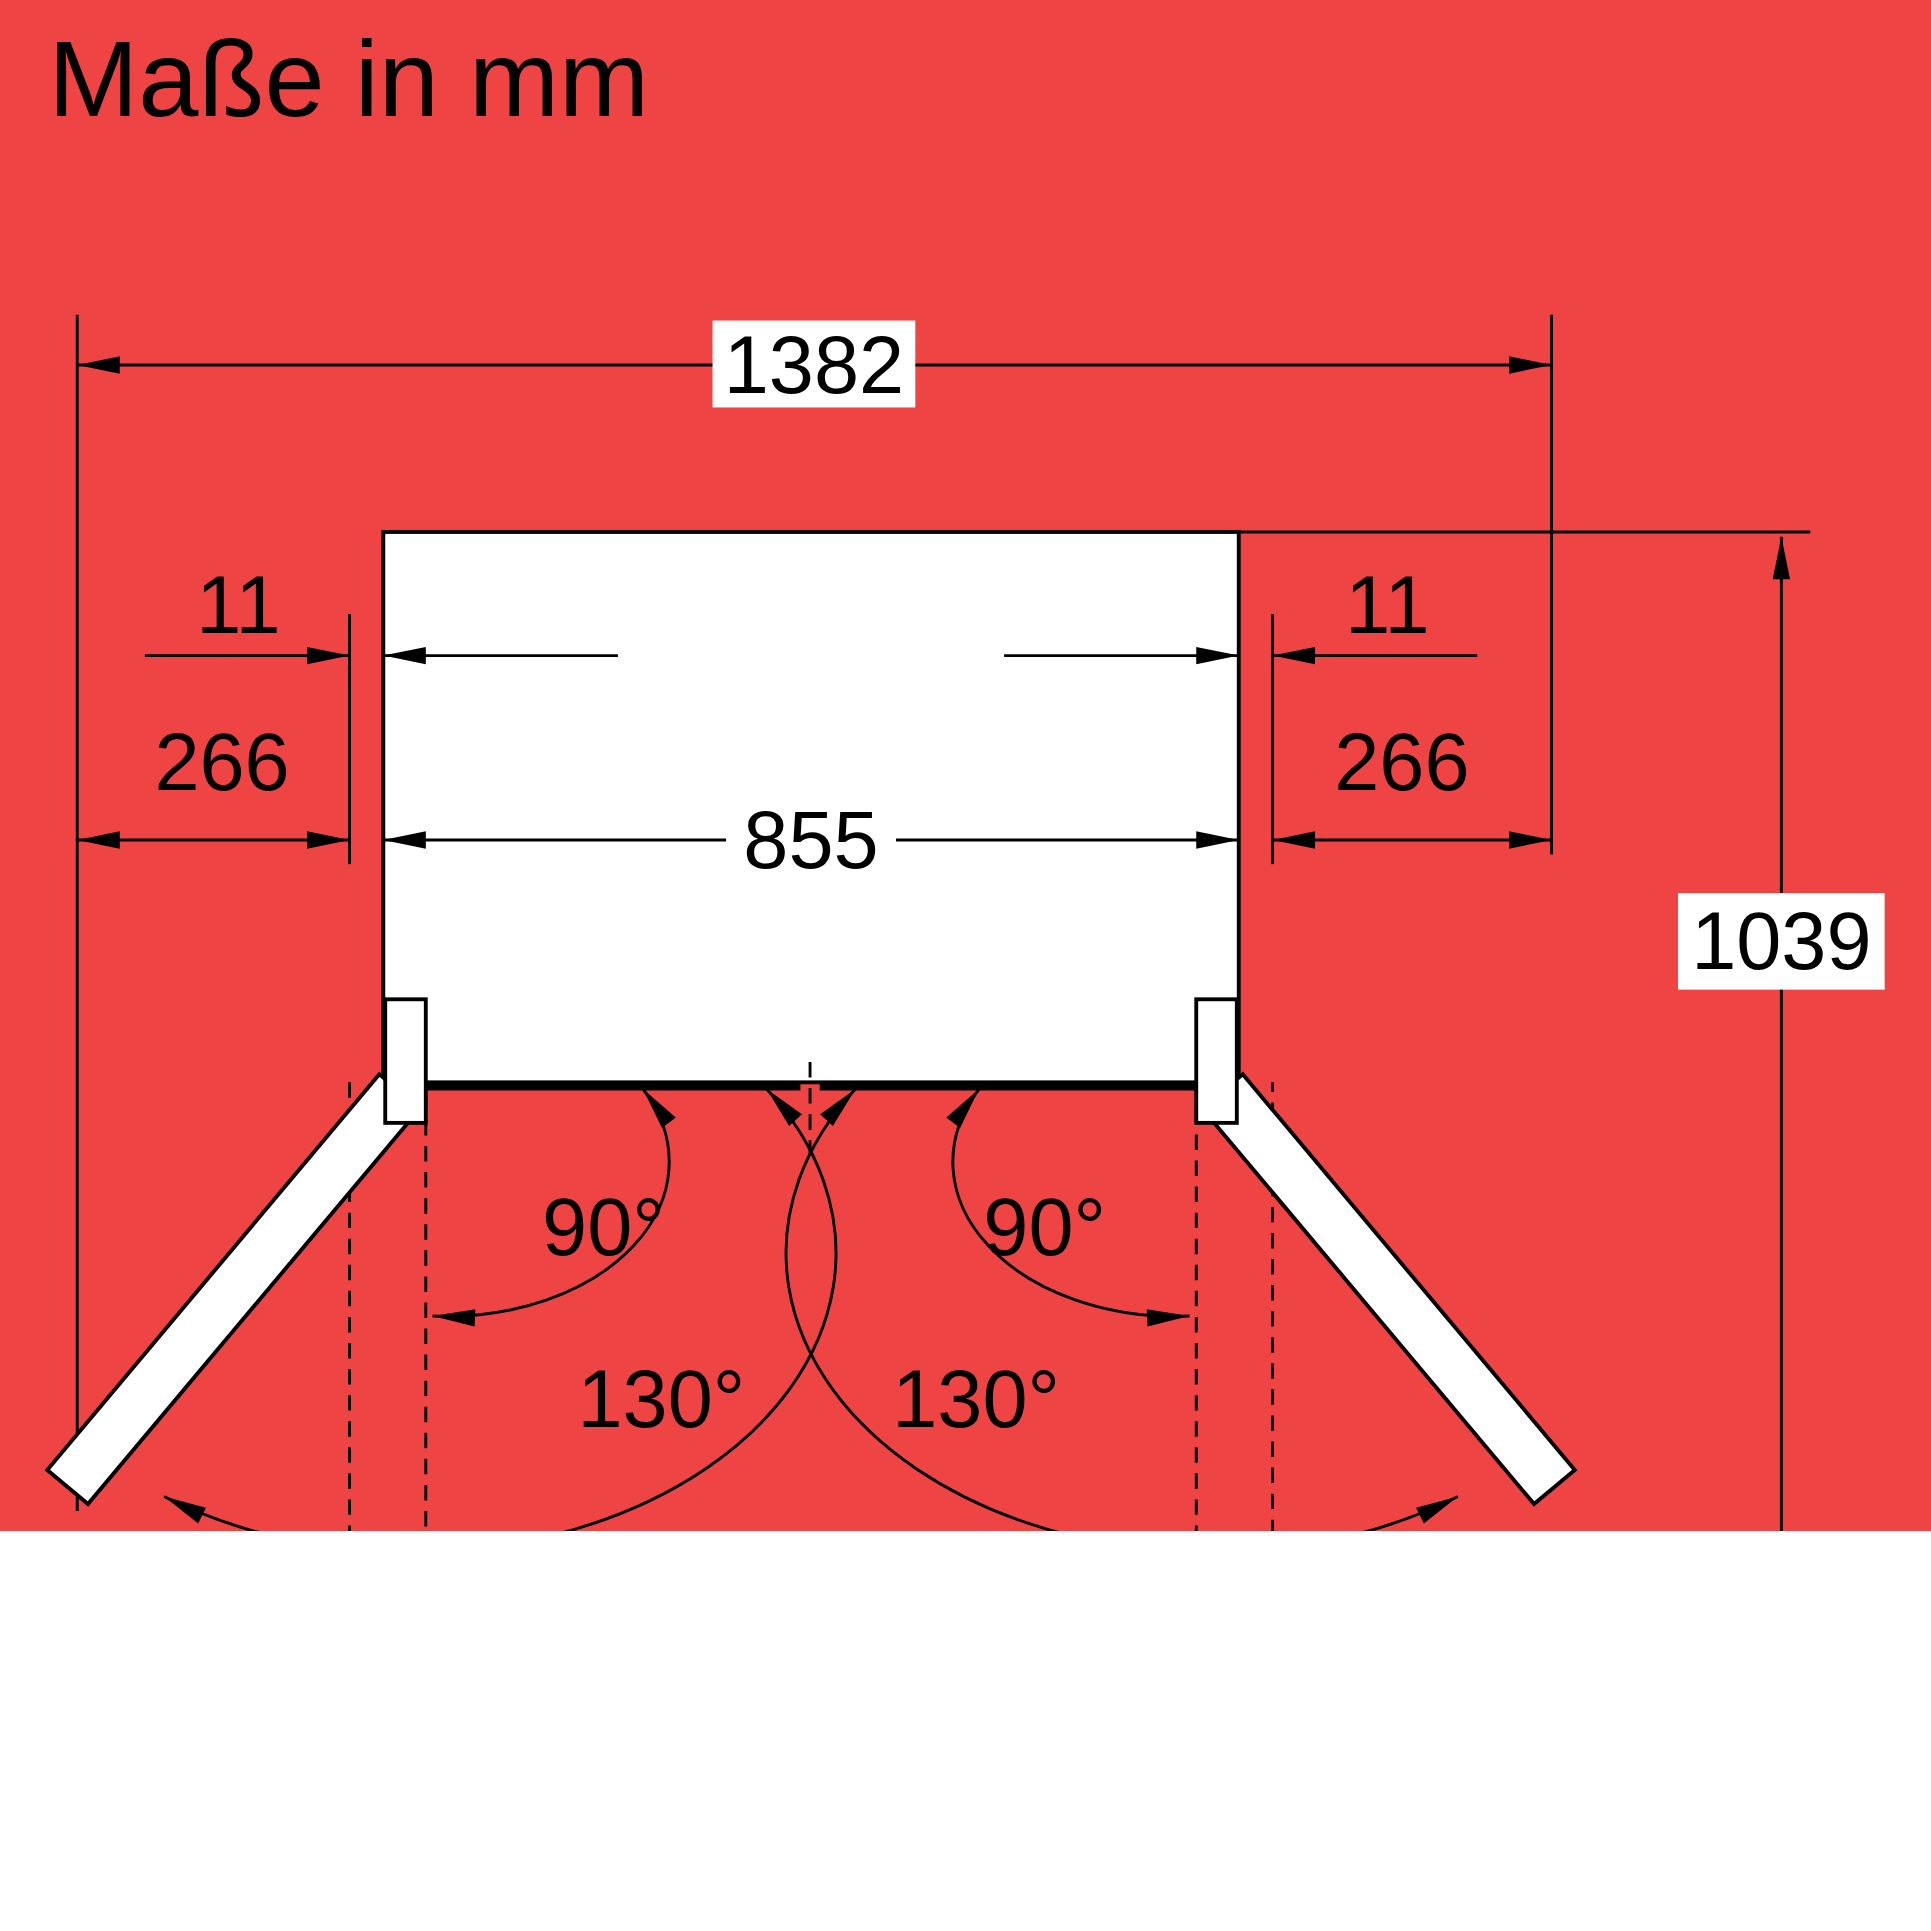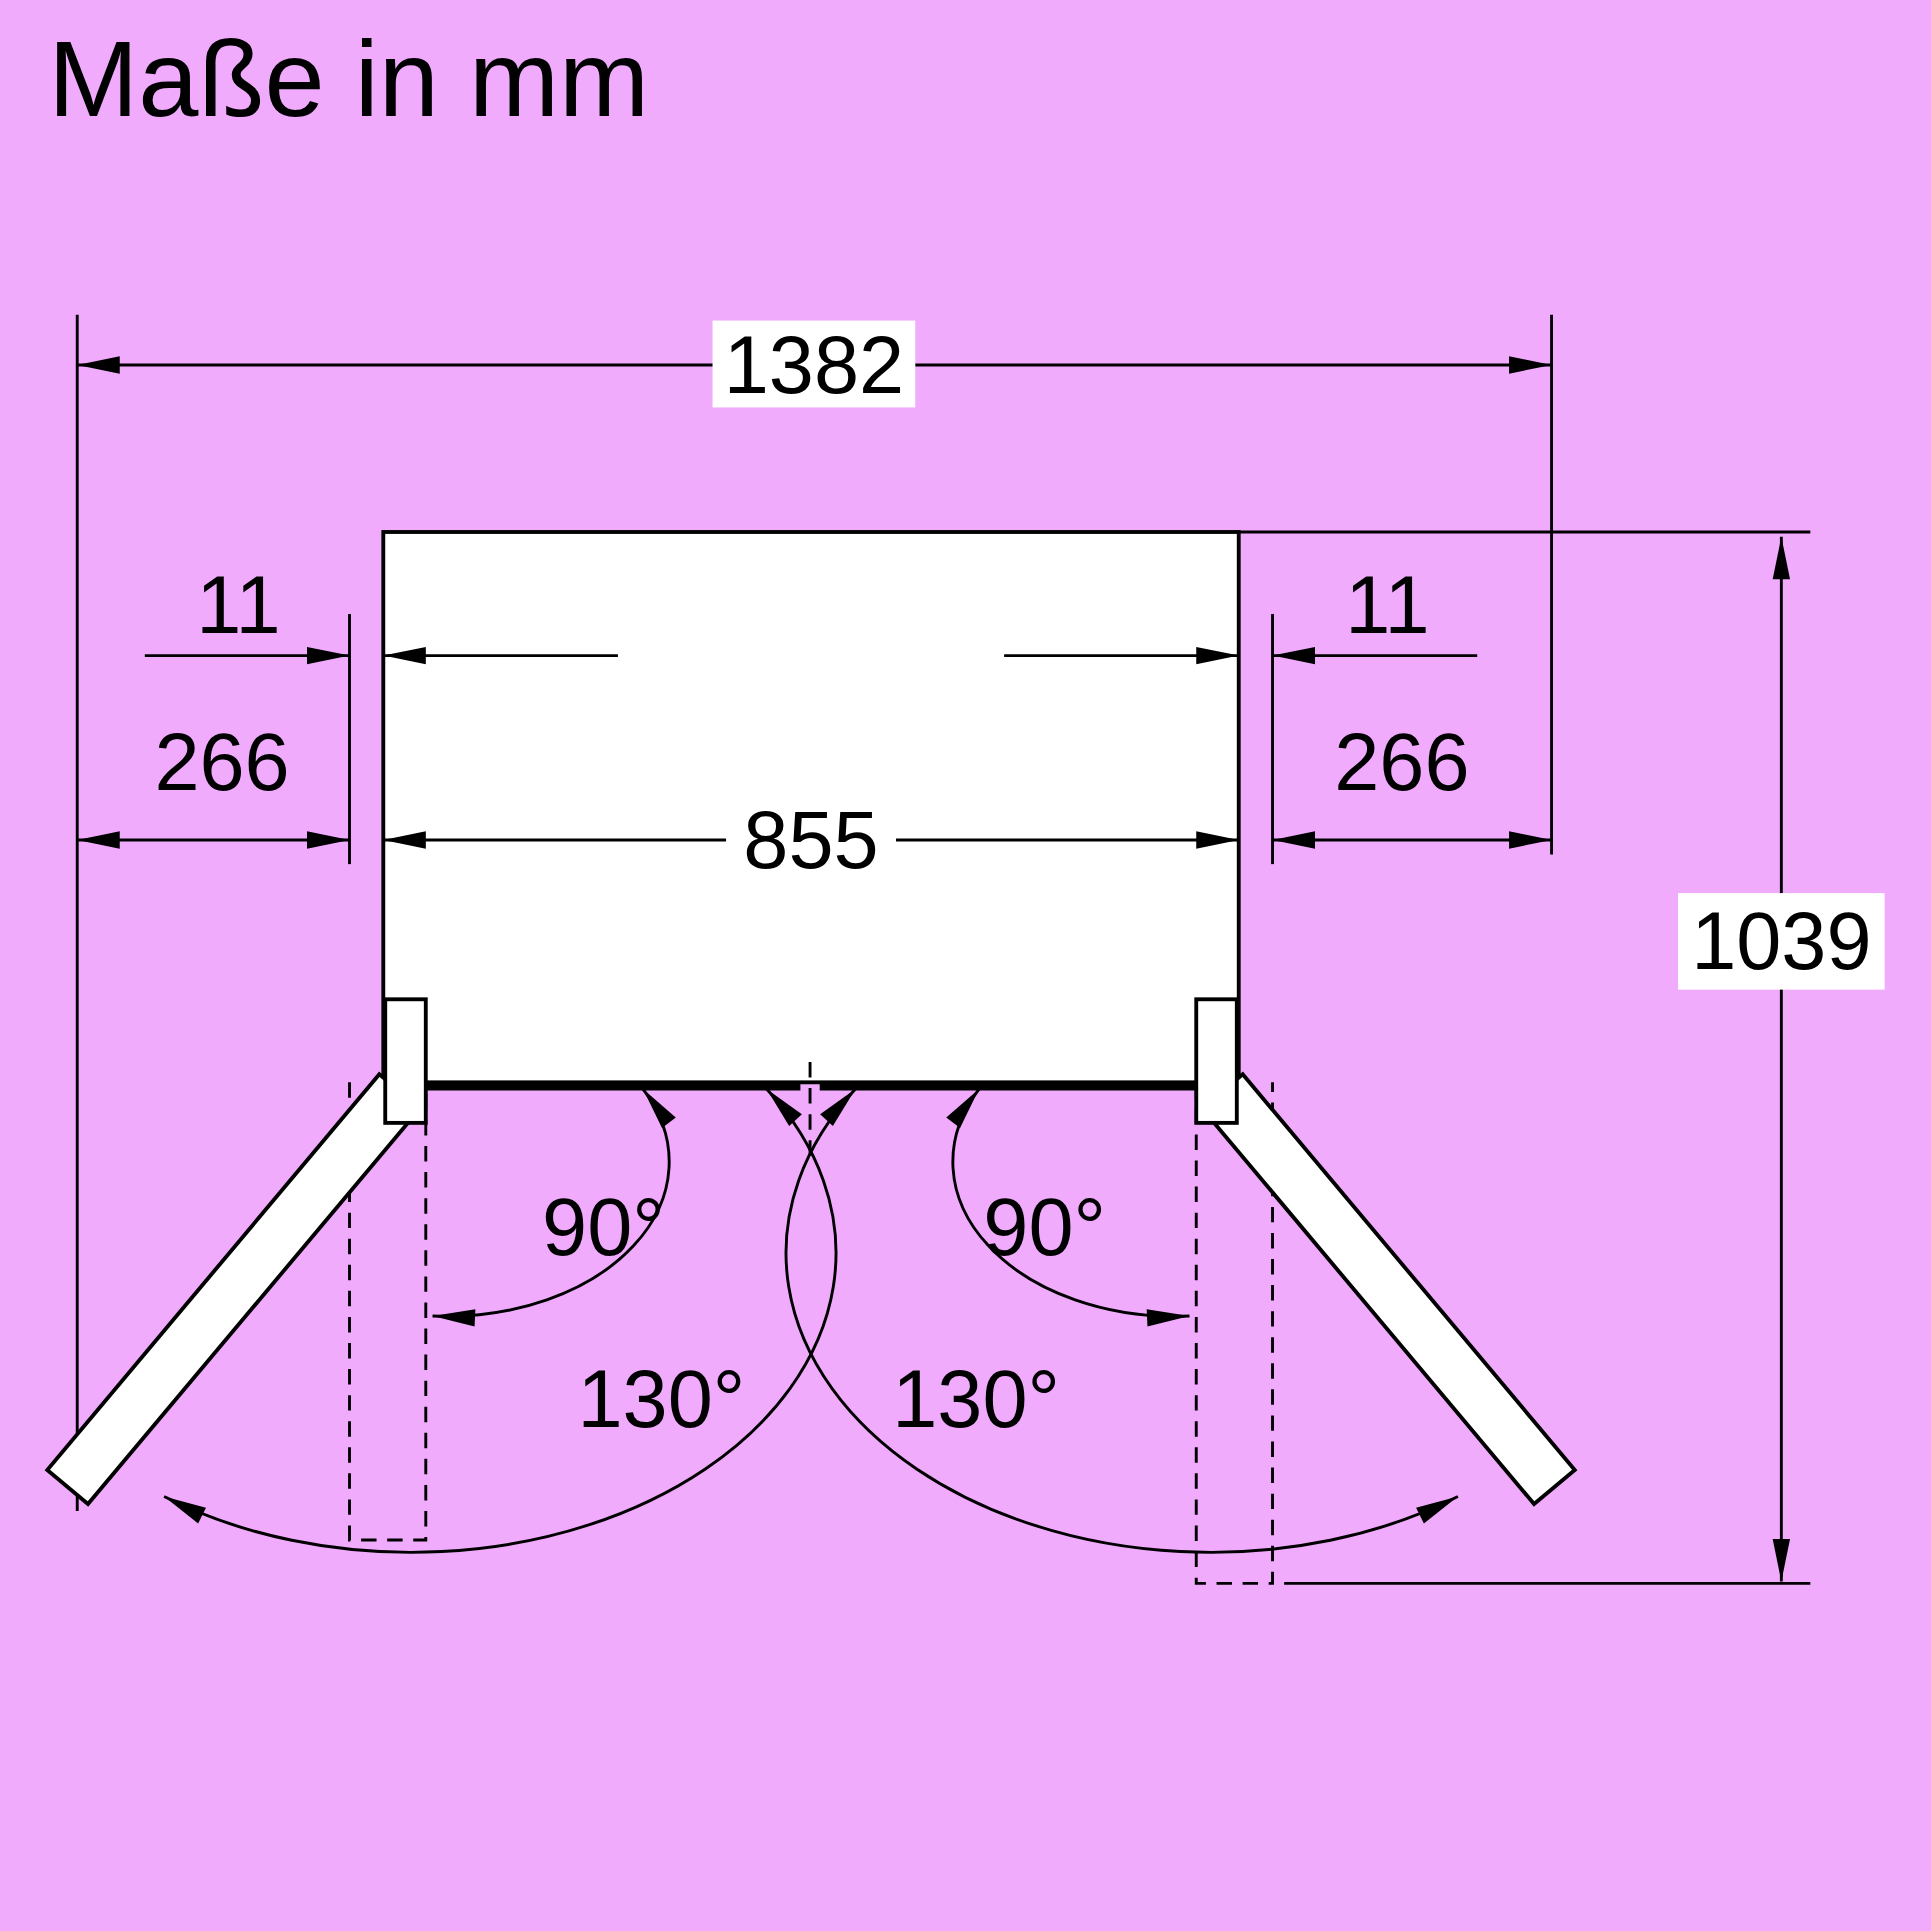--- a/index.html
+++ b/index.html
@@ -2,22 +2,22 @@
 <html><head>
 <meta charset="utf-8">
 <style>
   html, body {
     margin: 0;
     padding: 0;
     background: #ffffff;
   }
   .stage {
     width: 1931px;
-    height: 1931px;
-    background: #f0abfc;
+    height: 1531px;
+    background: #ef4444;
     position: relative;
   }
   svg { display: block; }
   text {
     font-family: "Liberation Sans", "DejaVu Sans", sans-serif;
     fill: #000000;
   }
   .title-text { font-size: 112px; }
   .dim-text   { font-size: 84px; text-anchor: middle; }
   .thin  { stroke: #000; stroke-width: 3; fill: none; }

